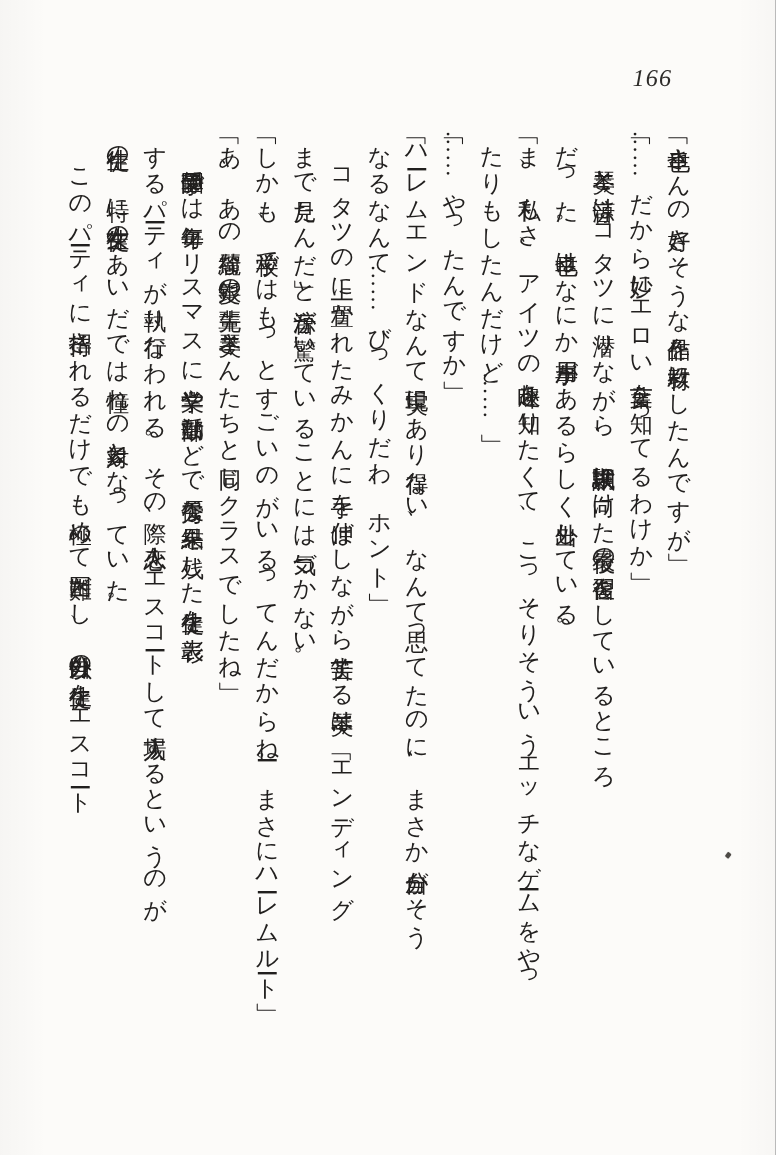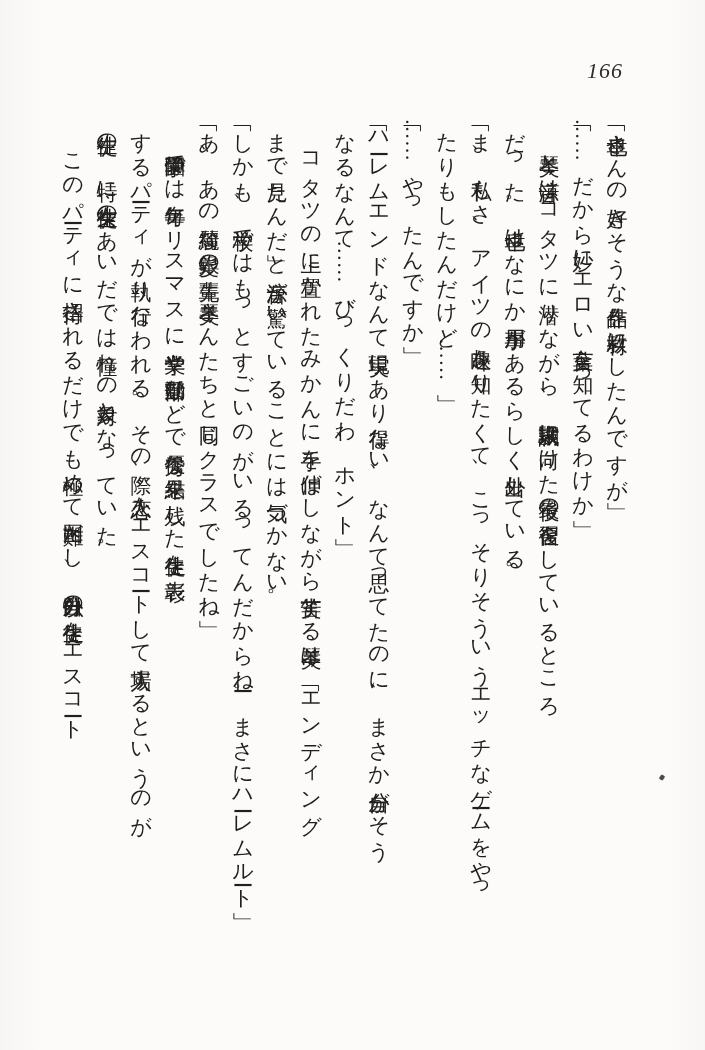--- a/index.html
+++ b/index.html
@@ -22,21 +22,21 @@
     position: absolute;
     inset: 0;
     background:
       linear-gradient(90deg, rgba(0,0,0,0.025), rgba(0,0,0,0) 6%),
       linear-gradient(270deg, rgba(0,0,0,0.02), rgba(0,0,0,0) 5%);
     pointer-events: none;
   }
   .page-number {
     position: absolute;
     top: 58px;
-    left: 587px;
+    left: 575px;
     font-size: 22px;
     font-style: italic;
     letter-spacing: 1px;
     color: #2e2c2a;
   }
   .text-block {
     position: absolute;
     top: 118px;
     right: 71px;
     height: 846px;

